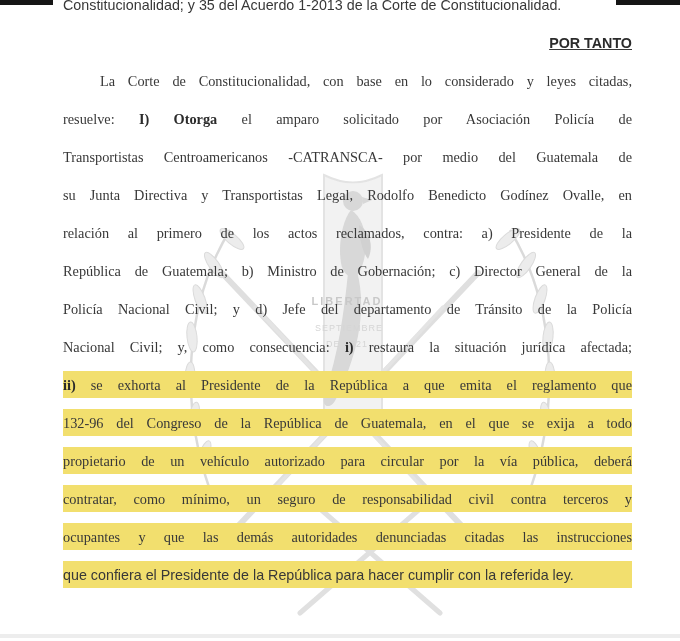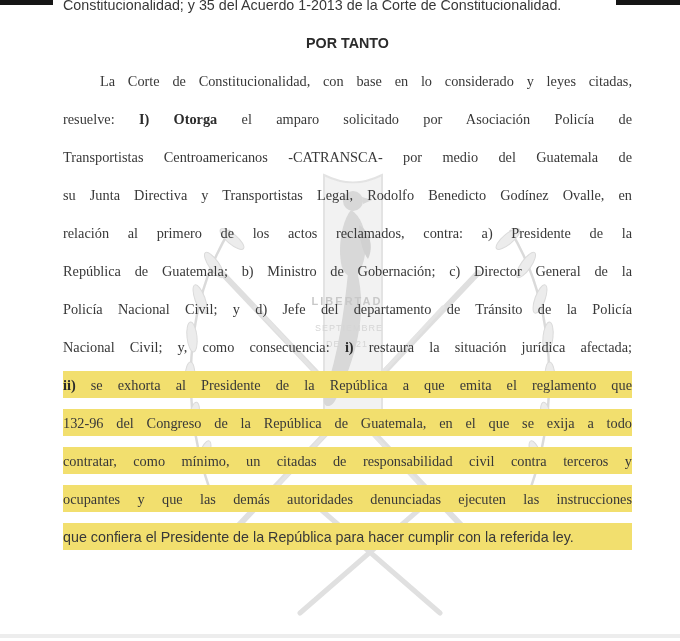--- a/index.html
+++ b/index.html
@@ -66,21 +66,21 @@
     font-size: 14.3px;
   }
   .line {
     height: 38px;
     line-height: 38px;
     white-space: normal;
     overflow: hidden;
   }
   .jl { text-align: justify; text-align-last: justify; text-justify: inter-word; font-family: Liberation Serif, serif; }
   .left { text-align: left; }
-  .center { text-align: center; }
+  .center { text-align: right; text-decoration: underline; }
   .indent { padding-left: 37px; }
   .b { font-weight: bold; color: #2b2b2b; }
   .hl {
     background: linear-gradient(
       to bottom,
       transparent 5px,
       var(--hl, #f2df6e) 5px,
       var(--hl, #f2df6e) 32px,
       transparent 32px
     );
@@ -158,19 +158,20 @@
       <div class="line jl indent"><span>La Corte de Constitucionalidad, con base en lo considerado y leyes citadas,</span></div>
       <div class="line jl"><span>resuelve: </span><span class="b">I) Otorga</span><span> el amparo solicitado por Asociación Policía de</span></div>
       <div class="line jl"><span>Transportistas Centroamericanos -CATRANSCA- por medio del Guatemala de</span></div>
       <div class="line jl"><span>su Junta Directiva y Transportistas Legal, Rodolfo Benedicto Godínez Ovalle, en</span></div>
       <div class="line jl"><span>relación al primero de los actos reclamados, contra: a) Presidente de la</span></div>
       <div class="line jl"><span>República de Guatemala; b) Ministro de Gobernación; c) Director General de la</span></div>
       <div class="line jl"><span>Policía Nacional Civil; y d) Jefe del departamento de Tránsito de la Policía</span></div>
       <div class="line jl"><span>Nacional Civil; y, como consecuencia: </span><span class="b">i)</span><span> restaura la situación jurídica afectada;</span></div>
       <div class="line jl hl"><span class="b">ii)</span><span> se exhorta al Presidente de la República a que emita el reglamento que</span></div>
       <div class="line jl hl"><span>132-96 del Congreso de la República de Guatemala, en el que se exija a todo</span></div>
-      <div class="line jl hl"><span>contratar, como mínimo, un citadas de responsabilidad civil contra terceros y</span></div>
-      <div class="line jl hl"><span>ocupantes y que las demás autoridades denunciadas ejecuten las instrucciones</span></div>
+      <div class="line jl hl"><span>propietario de un vehículo autorizado para circular por la vía pública, deberá</span></div>
+      <div class="line jl hl"><span>contratar, como mínimo, un seguro de responsabilidad civil contra terceros y</span></div>
+      <div class="line jl hl"><span>ocupantes y que las demás autoridades denunciadas citadas las instrucciones</span></div>
       <div class="line left hl"><span>que confiera el Presidente de la República para hacer cumplir con la referida ley.</span></div>
     </div>
 
   <div class="bottom-edge"></div>
 </div>
 
 </body></html>

